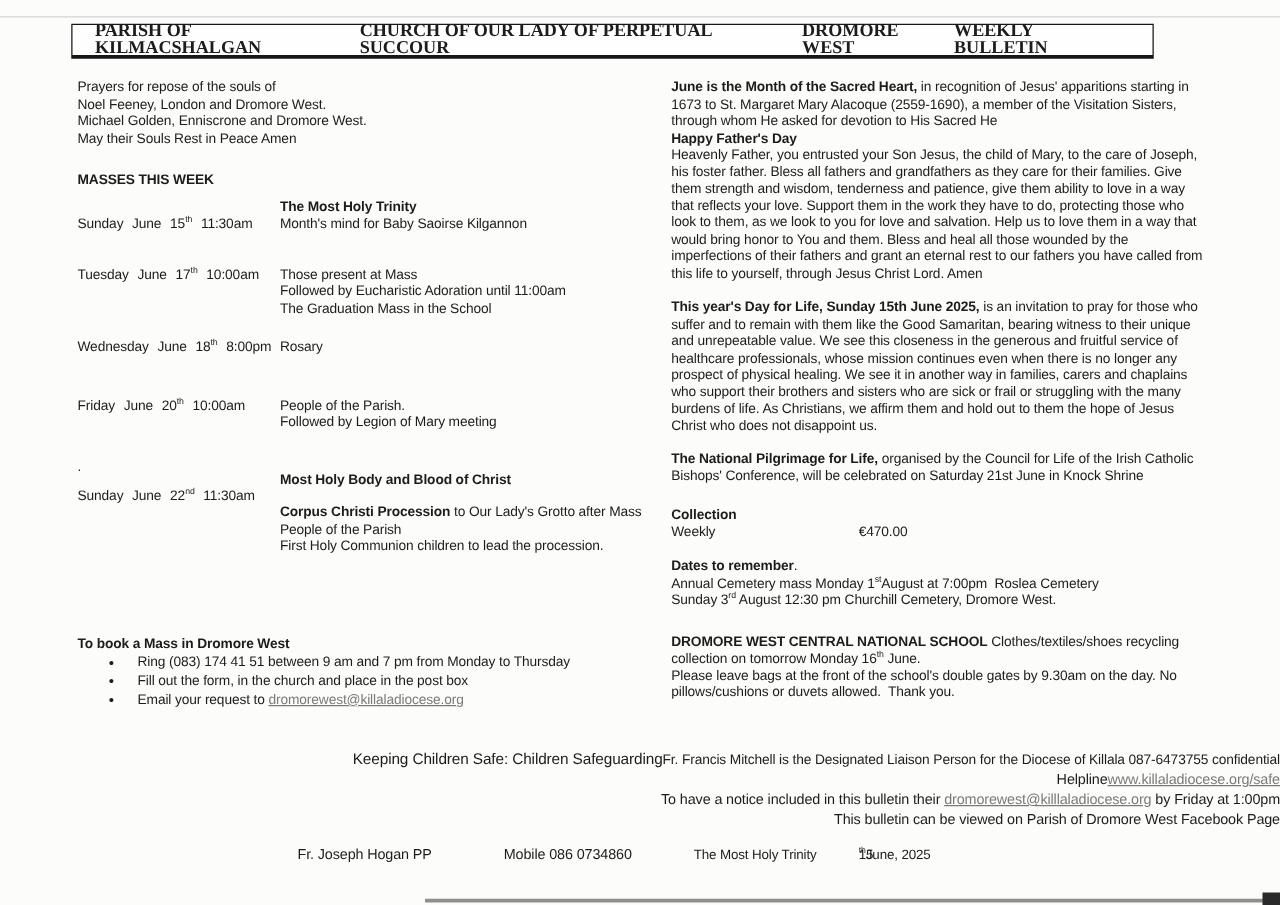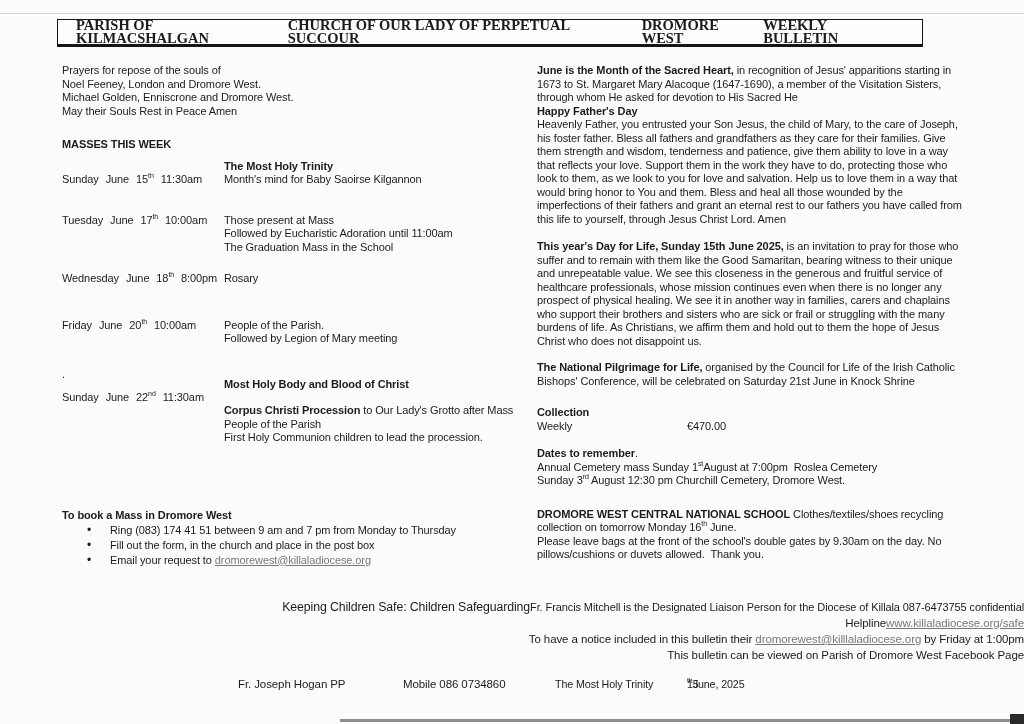--- a/index.html
+++ b/index.html
@@ -130,40 +130,40 @@
 
   <div class="booking">
     <div class="bold">To book a Mass in Dromore West</div>
     <div class="bullet-row"><span>Ring (083) 174 41 51 between 9 am and 7 pm from Monday to Thursday</span></div>
     <div class="bullet-row"><span>Fill out the form, in the church and place in the post box</span></div>
     <div class="bullet-row"><span>Email your request to </span><a class="doclink">dromorewest@killaladiocese.org</a></div>
   </div>
 </div>
 
 <div class="col-right">
-  <div class="rp"><b>June is the Month of the Sacred Heart,</b><span> in recognition of Jesus' apparitions starting in 1673 to St. Margaret Mary Alacoque (1647-1690), a member of the Visitation Sisters, through whom He asked for devotion to His Sacred He</span></div>
+  <div class="rp"><b>June is the Month of the Sacred Heart,</b><span> in recognition of Jesus' apparitions starting in 1673 to St. Margaret Mary Alacoque (2559-1690), a member of the Visitation Sisters, through whom He asked for devotion to His Sacred He</span></div>
 
   <div class="bold">Happy Father's Day</div>
   <div>Heavenly Father, you entrusted your Son Jesus, the child of Mary, to the care of Joseph, his foster father. Bless all fathers and grandfathers as they care for their families. Give them strength and wisdom, tenderness and patience, give them ability to love in a way that reflects your love. Support them in the work they have to do, protecting those who look to them, as we look to you for love and salvation. Help us to love them in a way that would bring honor to You and them. Bless and heal all those wounded by the imperfections of their fathers and grant an eternal rest to our fathers you have called from this life to yourself, through Jesus Christ Lord. Amen</div>
 
   <div class="rp mt14"><b>This year's Day for Life, Sunday 15th June 2025,</b><span> is an invitation to pray for those who suffer and to remain with them like the Good Samaritan, bearing witness to their unique and unrepeatable value. We see this closeness in the generous and fruitful service of healthcare professionals, whose mission continues even when there is no longer any prospect of physical healing. We see it in another way in families, carers and chaplains who support their brothers and sisters who are sick or frail or struggling with the many burdens of life. As Christians, we affirm them and hold out to them the hope of Jesus Christ who does not disappoint us.</span></div>
 
   <div class="rp mt13"><b>The National Pilgrimage for Life,</b><span> organised by the Council for Life of the Irish Catholic Bishops' Conference, will be celebrated on Saturday 21st June in Knock Shrine</span></div>
 
   <div class="mt18">
     <div class="bold">Collection</div>
     <div class="collection-row">
       <span class="collection-label">Weekly</span>
       <span>€470.00</span>
     </div>
   </div>
 
   <div class="mt14">
     <div><b>Dates to remember</b><span>.</span></div>
-    <div class="pre"><span>Annual Cemetery mass Sunday 1</span><sup>st</sup><span>August at 7:00pm  Roslea Cemetery</span></div>
+    <div class="pre"><span>Annual Cemetery mass Monday 1</span><sup>st</sup><span>August at 7:00pm  Roslea Cemetery</span></div>
     <div class="pre"><span>Sunday 3</span><sup>rd</sup><span> August 12:30 pm Churchill Cemetery, Dromore West.</span></div>
   </div>
 
   <div class="mt20">
     <div><b>DROMORE WEST CENTRAL NATIONAL SCHOOL</b><span> Clothes/textiles/shoes recycling collection on tomorrow Monday 16</span><sup>th</sup><span> June.</span></div>
     <div class="pre">Please leave bags at the front of the school's double gates by 9.30am on the day. No pillows/cushions or duvets allowed.  Thank you.</div>
   </div>
 </div>
 
 <div class="footer">

